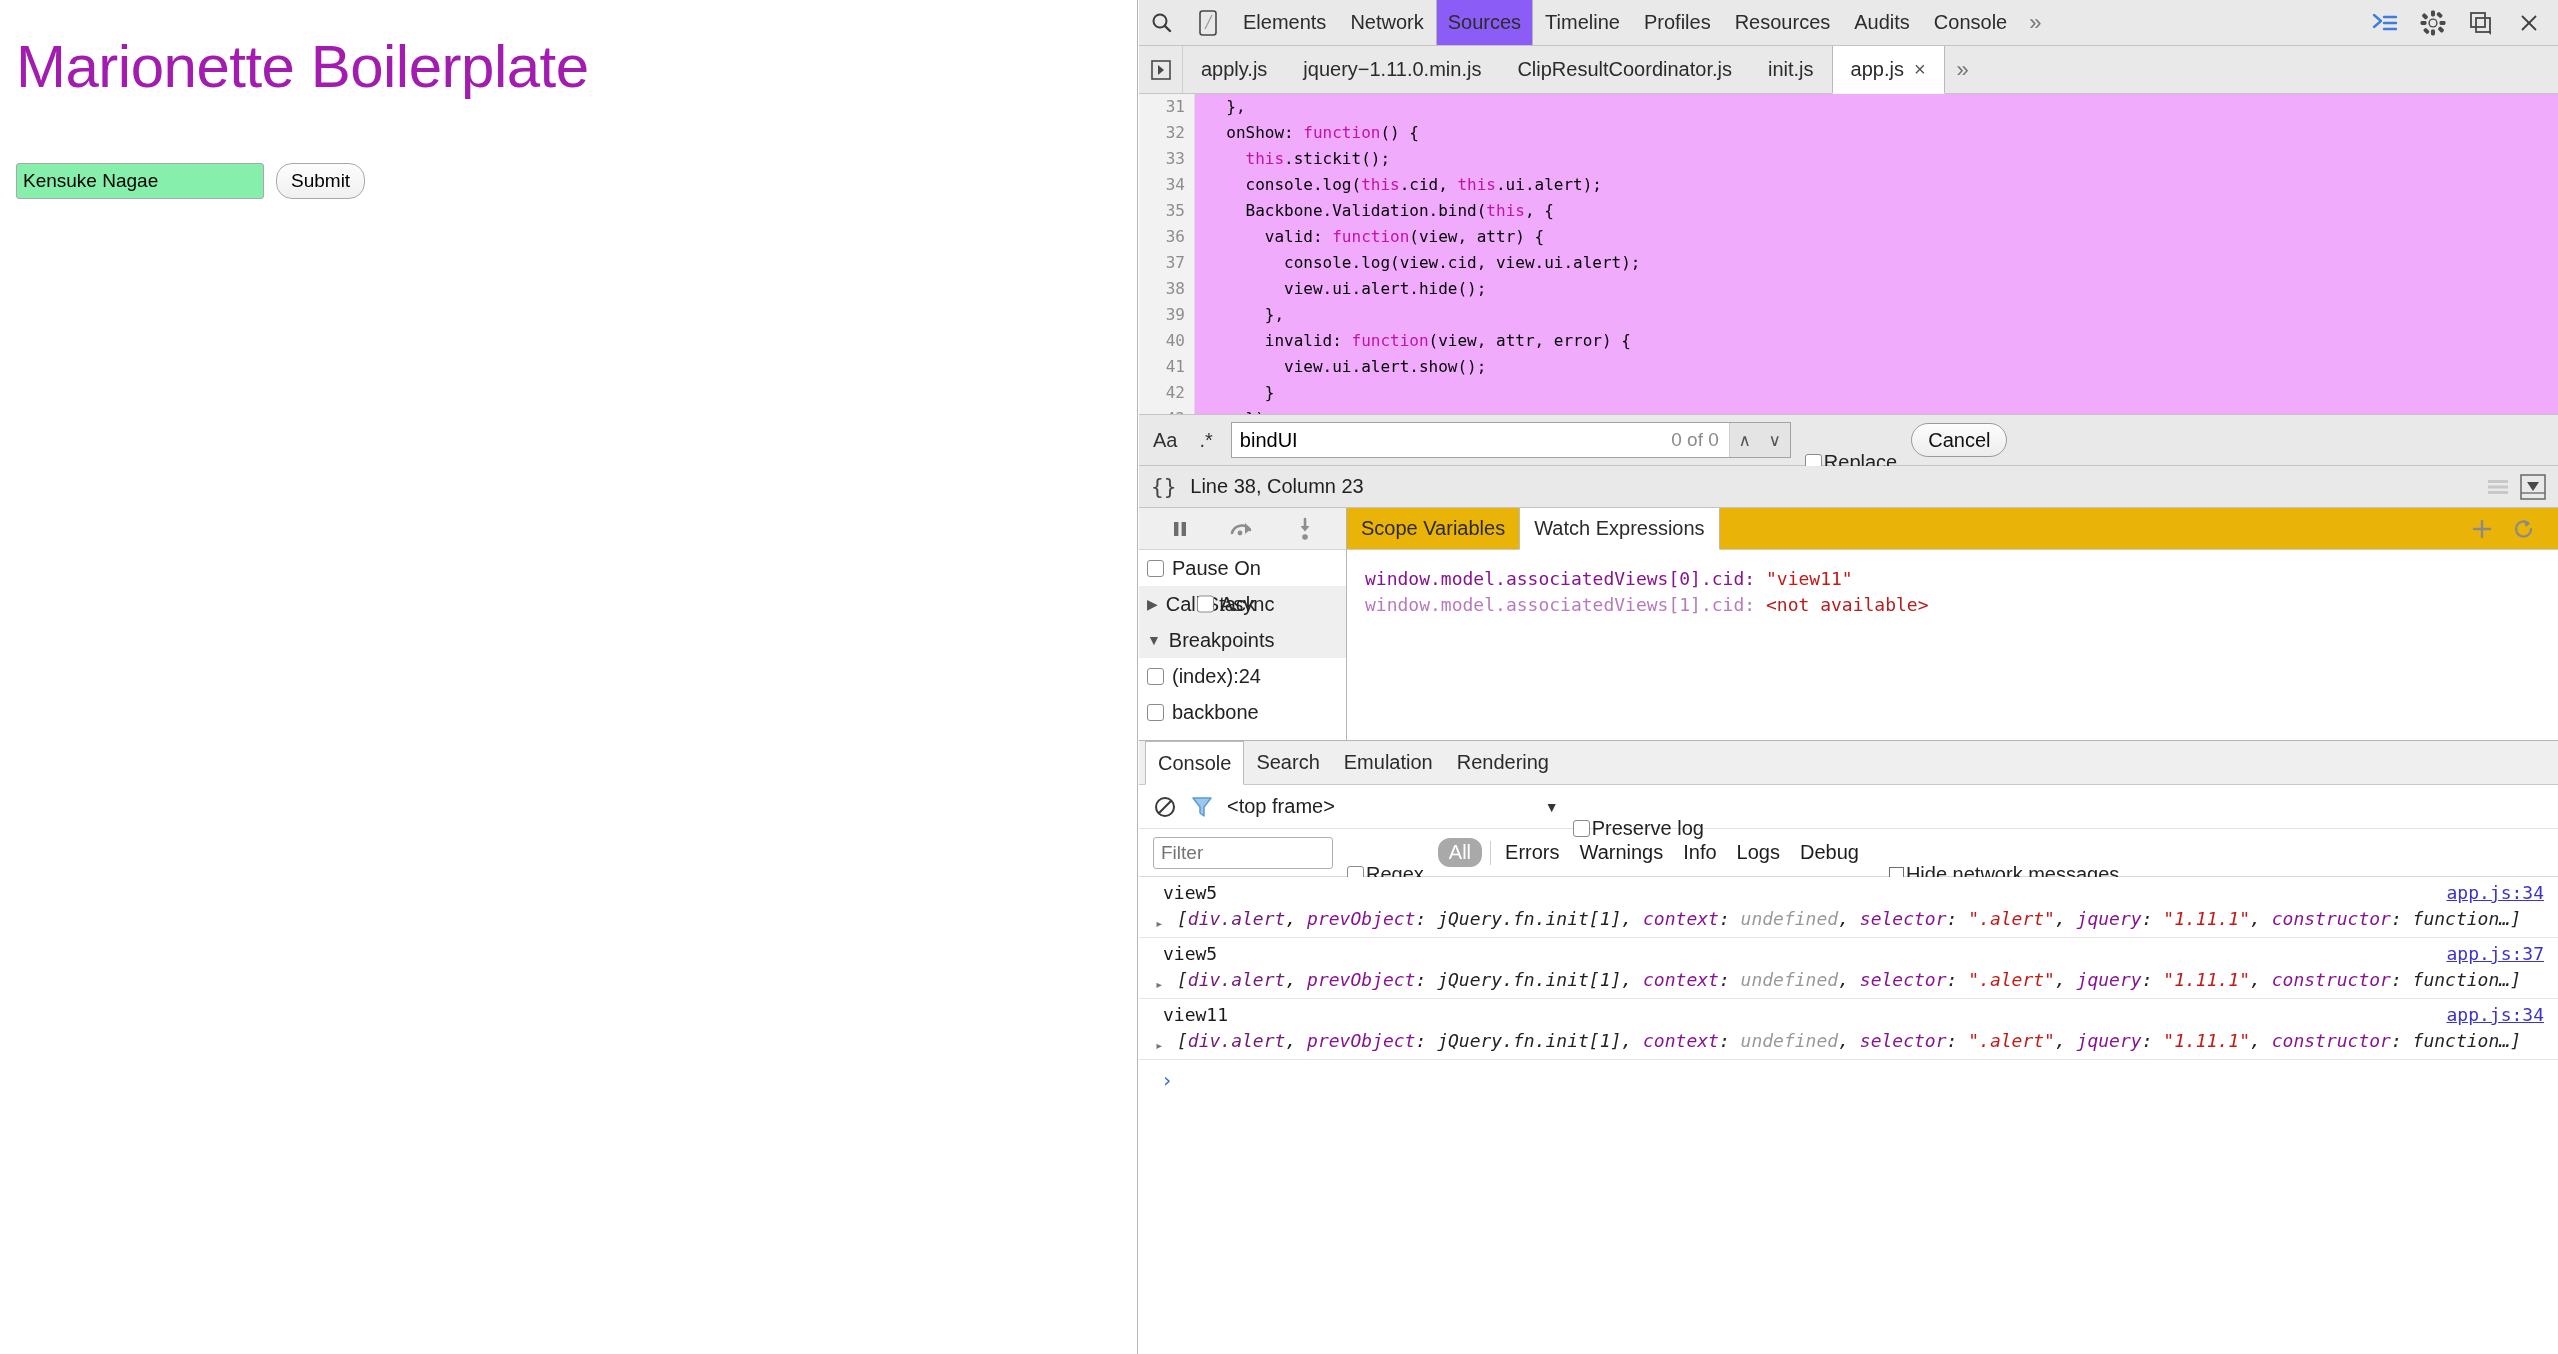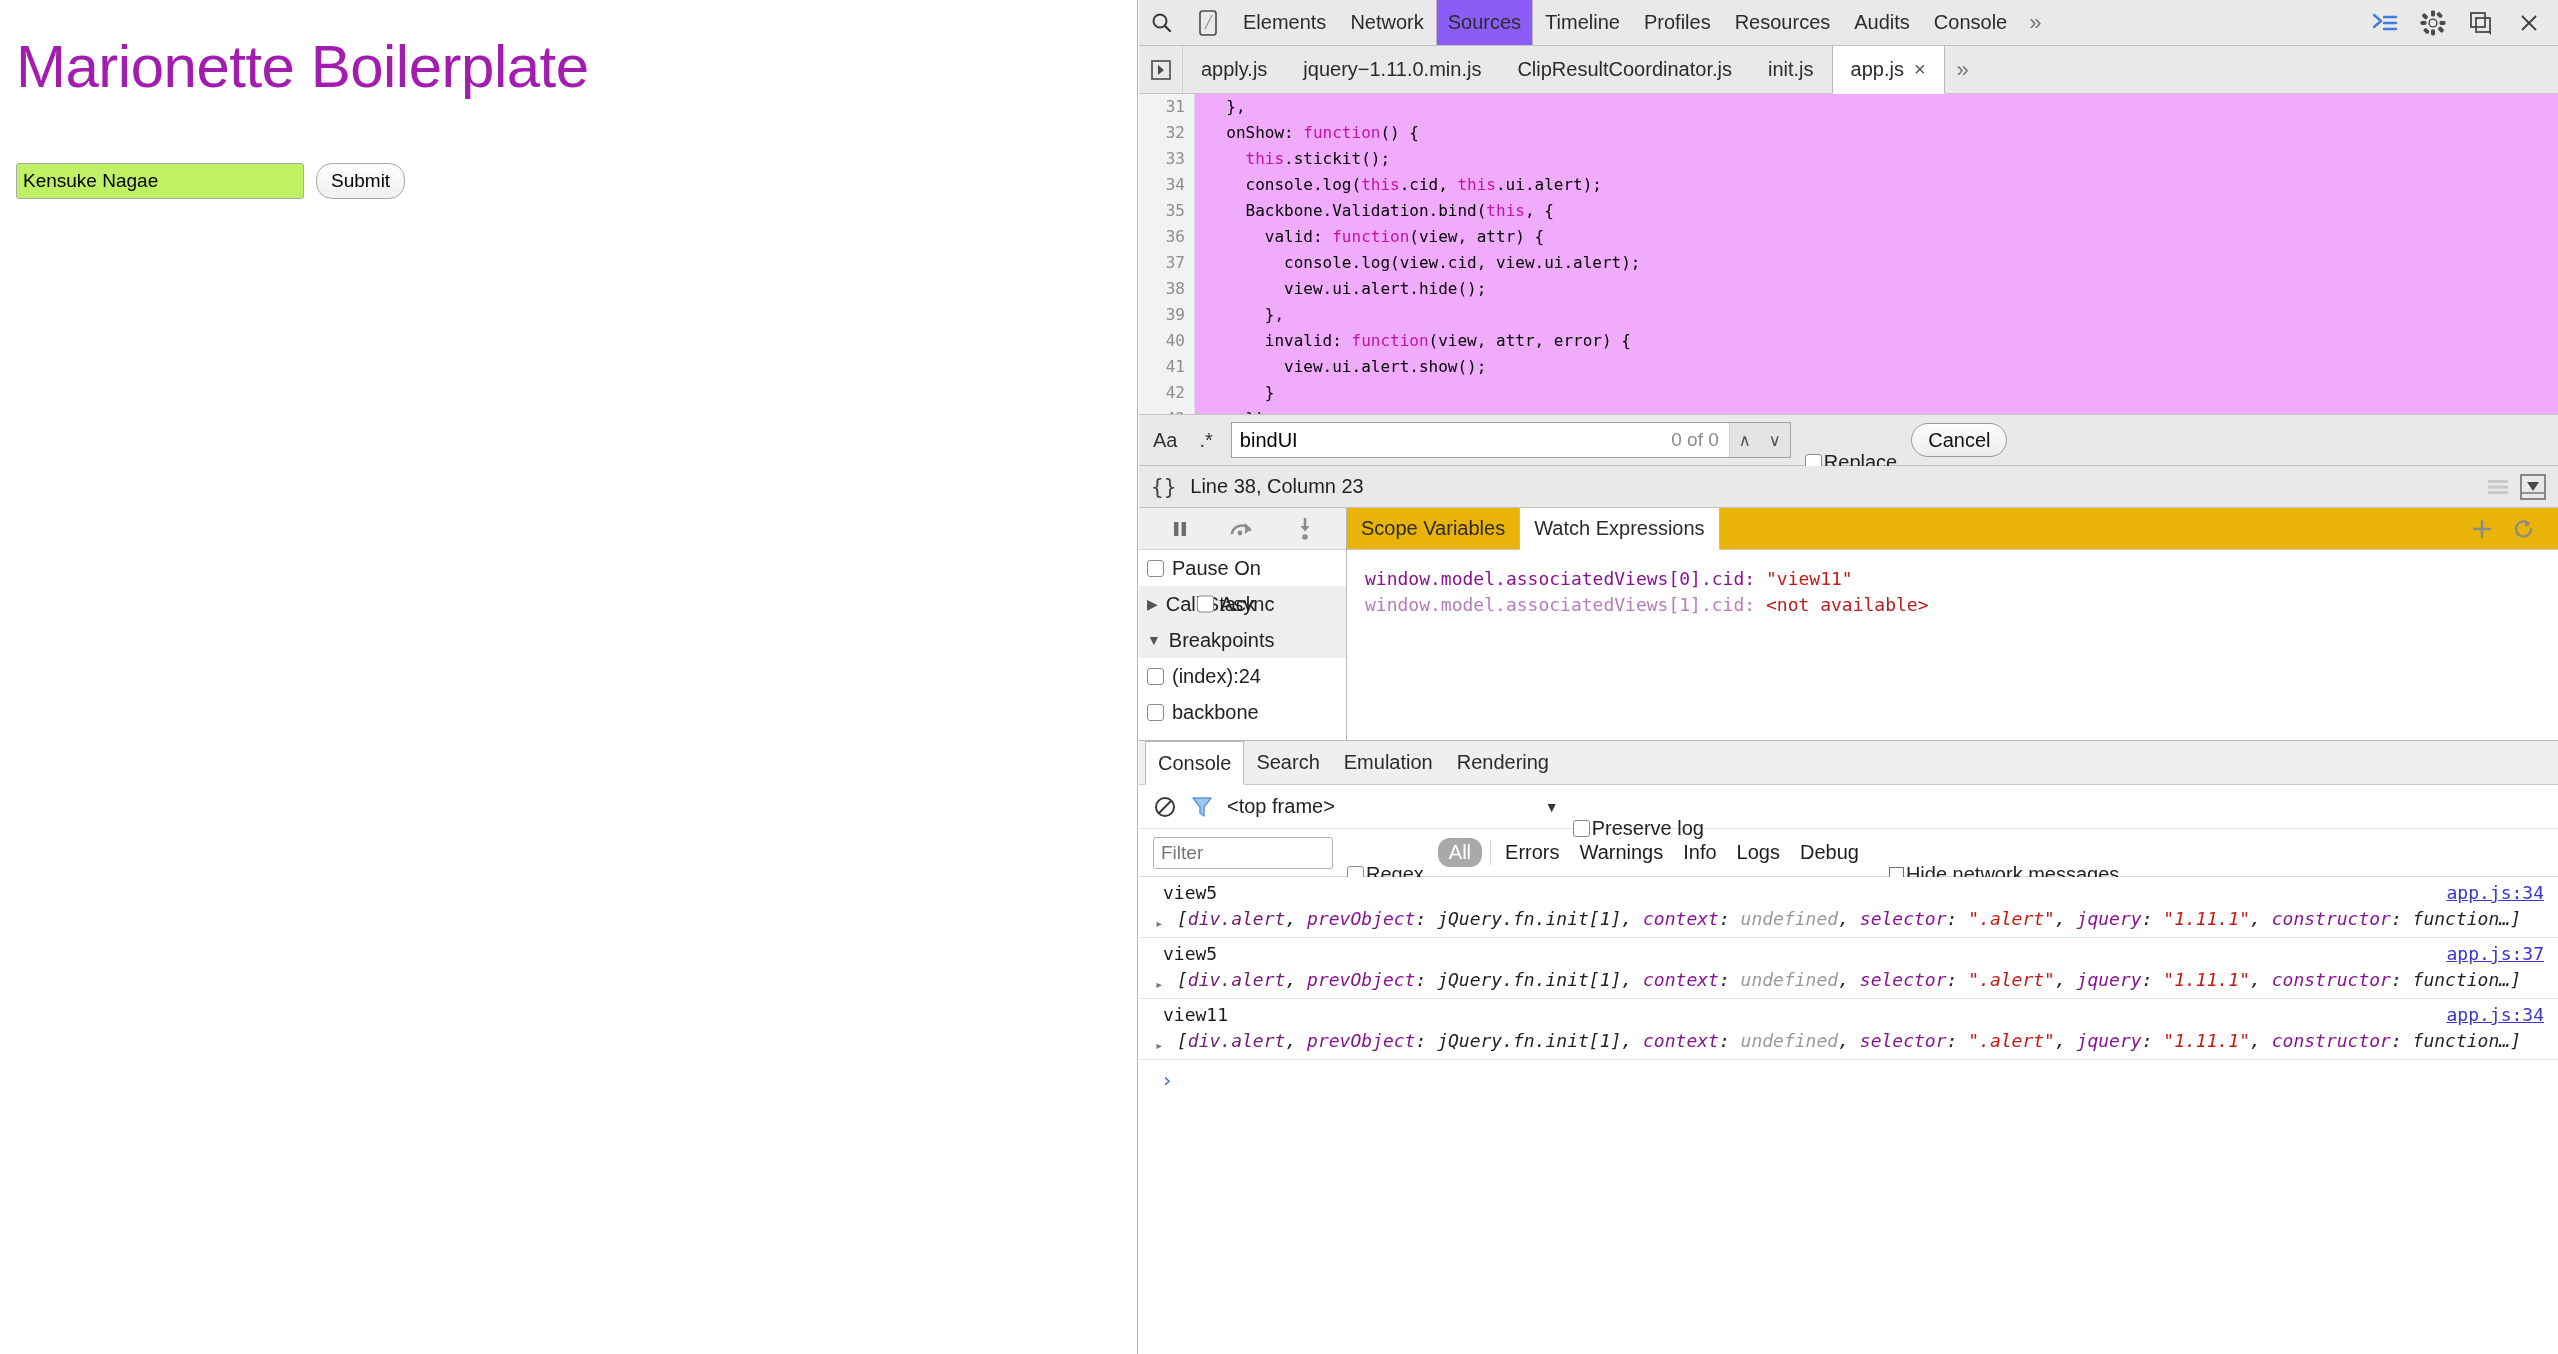--- a/index.html
+++ b/index.html
@@ -26,26 +26,26 @@
     margin: 32px 0 8px 16px;
     letter-spacing: -0.5px;
     color: #a21caf;
     font-family: "Liberation Sans", sans-serif;
   }
   #page-form {
     margin: 62px 0 0 16px;
     display: flex; align-items: center; gap: 12px;
   }
   #name-input {
-    width: 288px; height: 36px;
+    width: 248px; height: 36px;
     font-size: 19px;
     padding: 2px 6px;
     border: 1px solid #a9a9a9;
     border-radius: 3px;
-    background: #bef264;
+    background: #86efac;
     color: #000;
     font-family: "Liberation Sans", sans-serif;
   }
   #submit-button {
     height: 36px;
     font-size: 19px;
     padding: 0 14px;
     border: 1px solid #a9a9a9;
     border-radius: 16px;
     background: linear-gradient(#fdfdfd, #f0f0f0);

